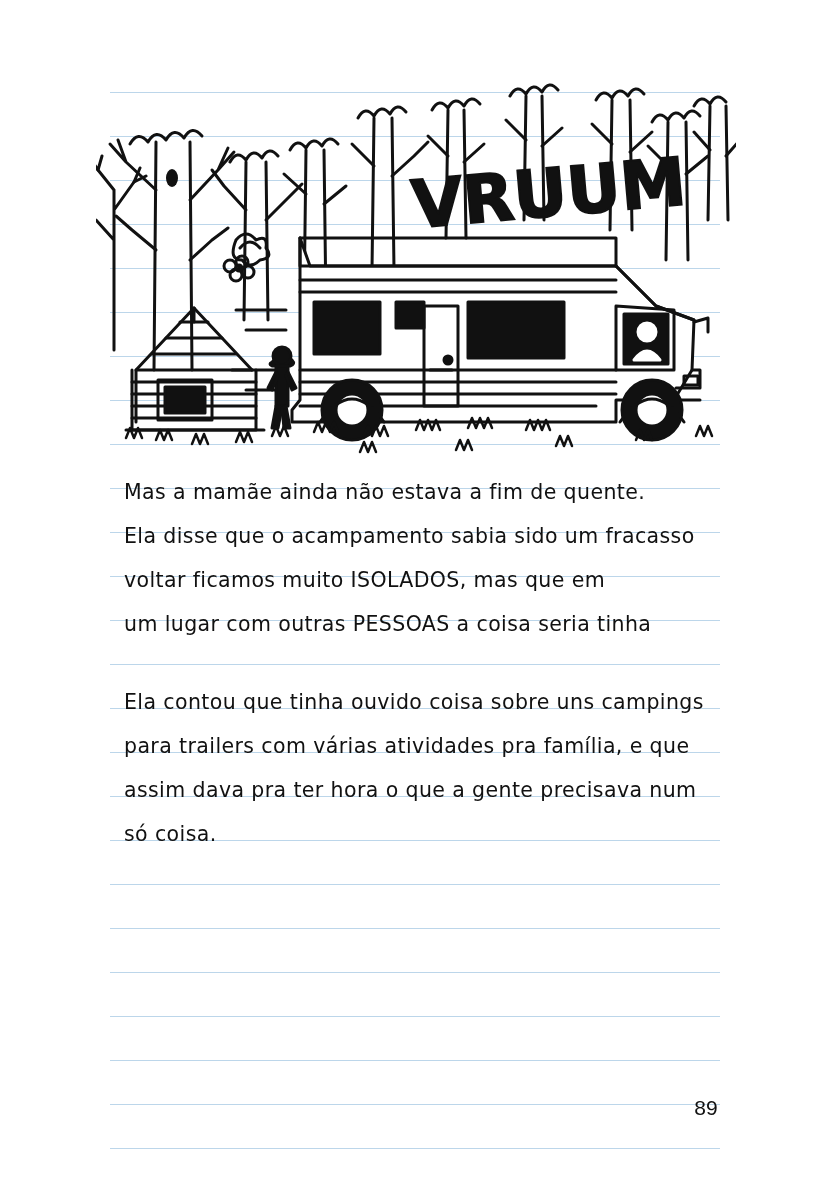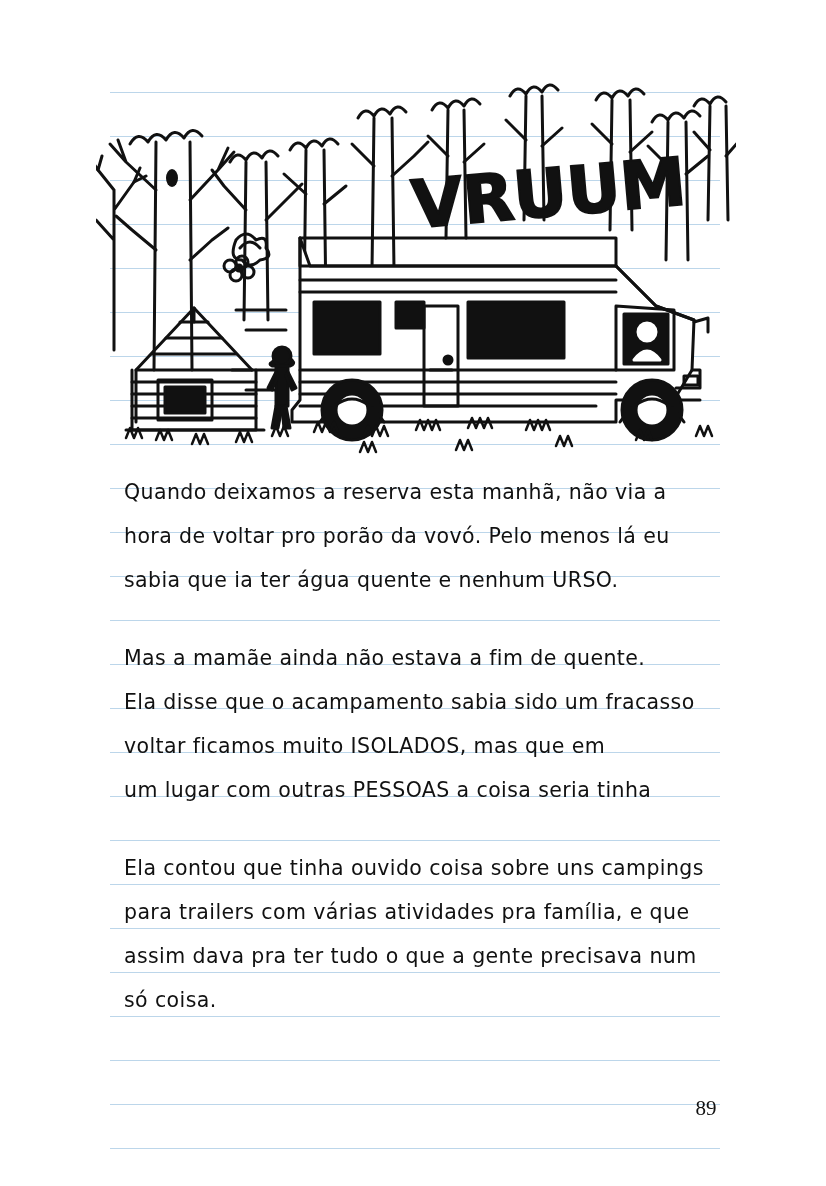--- a/index.html
+++ b/index.html
@@ -71,21 +71,21 @@
     letter-spacing: 0.4px;
     white-space: pre;
   }
 
   .page-number {
     position: absolute;
     left: 676px;
     top: 1096px;
     width: 60px;
     text-align: center;
-    font-family: Liberation Serif, serif;
+    font-family: Liberation Sans, sans-serif;
     font-size: 21px;
     color: #111111;
   }
 </style>
 </head>
 <body>
 
 <div class="page">
 
   <div class="rules">
@@ -267,37 +267,32 @@
       </g>
 
       <g>
         <text x="318" y="158" font-family="DejaVu Sans, sans-serif" font-size="66" font-weight="bold" fill="#111" stroke="#111" stroke-width="2" transform="rotate(-5 318 158)" id="vruum-text">VRUUM</text>
       </g>
     </svg>
   </div>
 
   <div class="body-text">
 
-    <div class="para">
-      <div class="line">Quando deixamos a reserva esta manhã, não via a</div>
-      <div class="line">hora de voltar pro porão da vovó. Pelo menos lá eu</div>
-      <div class="line">sabia que ia ter água quente e nenhum URSO.</div>
-    </div>
 
     <div class="para">
       <div class="line">Mas a mamãe ainda não estava a fim de quente.</div>
       <div class="line">Ela disse que o acampamento sabia sido um fracasso</div>
       <div class="line">voltar ficamos muito ISOLADOS, mas que em</div>
       <div class="line">um lugar com outras PESSOAS a coisa seria tinha</div>
     </div>
 
     <div class="para">
       <div class="line">Ela contou que tinha ouvido coisa sobre uns campings</div>
       <div class="line">para trailers com várias atividades pra família, e que</div>
-      <div class="line">assim dava pra ter tudo o que a gente precisava num</div>
+      <div class="line">assim dava pra ter hora o que a gente precisava num</div>
       <div class="line">só coisa.</div>
     </div>
 
   </div>
 
   <div class="page-number">89</div>
 
 </div>
 
 </body></html>

